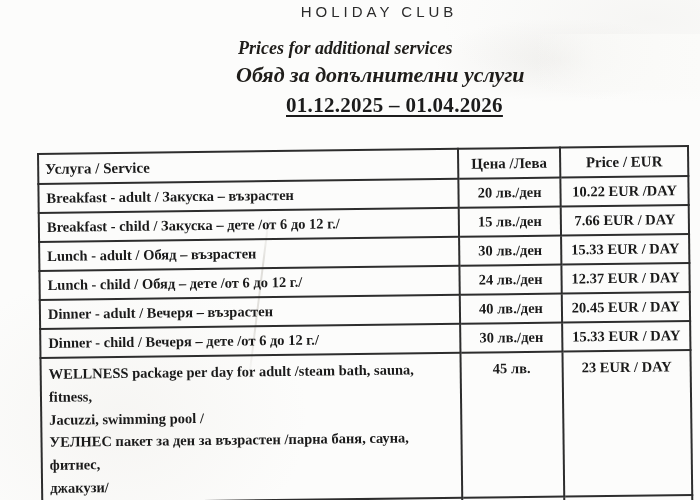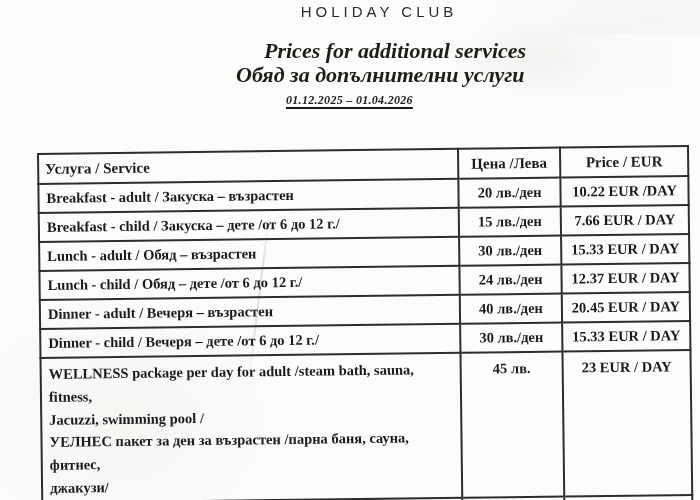--- a/index.html
+++ b/index.html
@@ -24,24 +24,24 @@
     text-align: center;
     font-family: "Liberation Sans", sans-serif;
     font-size: 15px;
     font-weight: 400;
     letter-spacing: 4px;
     color: #2b2b2b;
   }
   .title-en {
     position: absolute;
     top: 38px;
-    left: 264px;
+    left: 238px;
     font-style: italic;
     font-weight: bold;
-    font-size: 22px;
+    font-size: 18px;
     color: #1f1d1a;
     white-space: nowrap;
   }
   .title-bg {
     position: absolute;
     top: 62px;
     left: 236px;
     font-style: italic;
     font-weight: bold;
     font-size: 22px;
@@ -55,27 +55,26 @@
     width: 165px;
     height: 56px;
     background: linear-gradient(to right, rgba(252,252,251,0) 0%, rgba(250,250,248,0.75) 35%, rgba(250,250,248,0.97) 70%, #fbfbf9 100%);
     pointer-events: none;
   }
   .date-range {
     position: absolute;
     top: 93px;
     left: 286px;
     font-weight: bold;
-    font-size: 12px;
+    font-size: 21px;
     letter-spacing: 0.3px;
     text-decoration: underline;
     text-underline-offset: 3px;
     text-decoration-thickness: 1.5px;
     white-space: nowrap;
-    font-style: italic;
   }
   .crease {
     position: absolute;
     left: 258px;
     top: 215px;
     width: 2px;
     height: 165px;
     background: linear-gradient(to bottom, rgba(170,165,155,0), rgba(170,165,155,0.35) 30%, rgba(170,165,155,0.3) 70%, rgba(170,165,155,0));
     transform: rotate(7deg);
     pointer-events: none;

